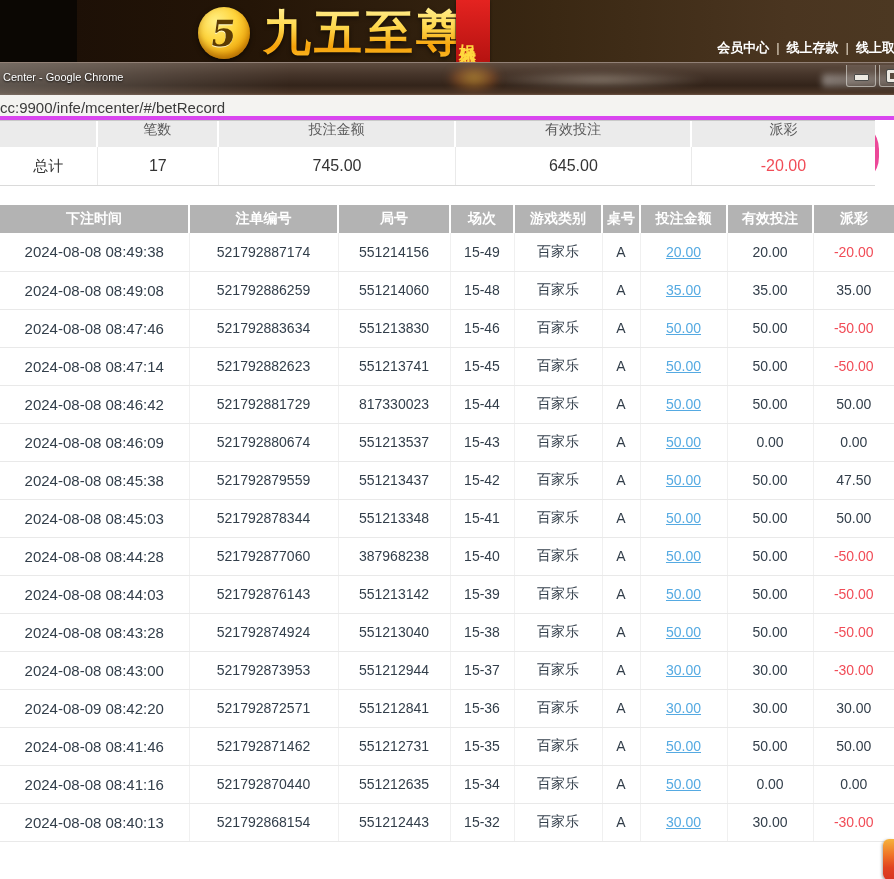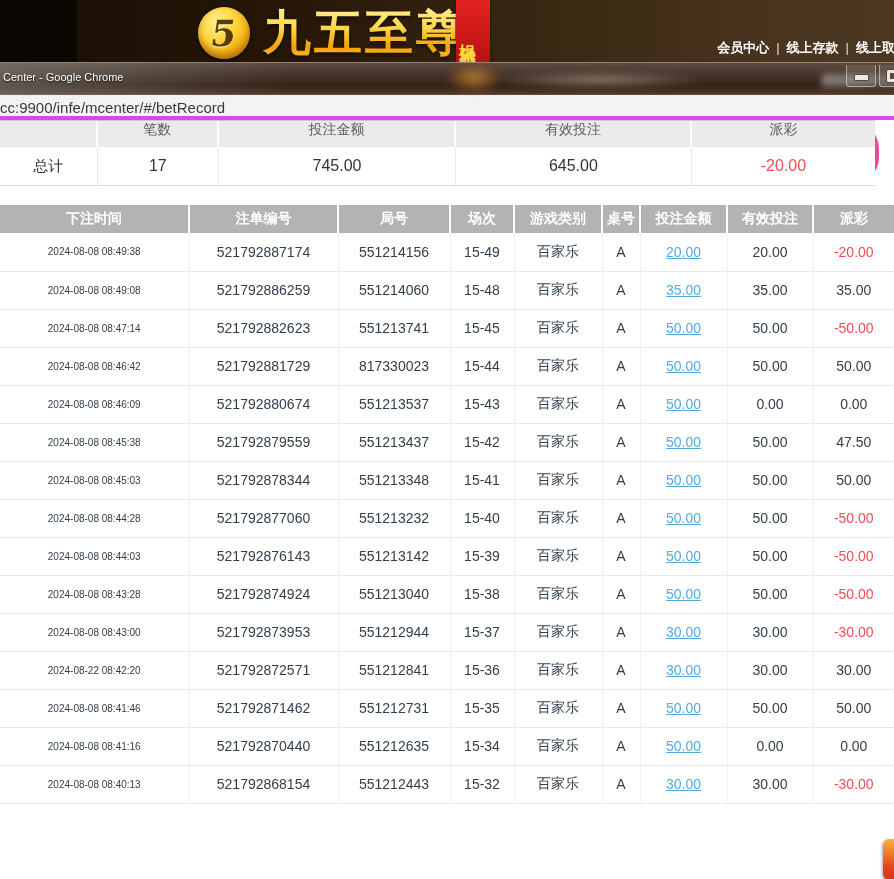--- a/index.html
+++ b/index.html
@@ -79,21 +79,21 @@
 
   
   .bet-table { position:absolute; left:0; top:205px; width:894px;
     border-collapse:collapse; table-layout:fixed; }
   .bet-table th { height:28px; background:#b3b3b3; color:#ffffff; font-size:14px; font-weight:bold;
     text-align:center; border-right:2px solid #ffffff; overflow:hidden; white-space:nowrap; }
   .bet-table th:last-child { border-right:none; }
   .bet-table td { height:38px; text-align:center; font-size:14px; color:#323e4a; background:#fff;
     border-bottom:1px solid #e9e9e9; border-right:1px solid #f0f0f0; overflow:hidden; white-space:nowrap; }
   .bet-table td:last-child { border-right:none; }
-  .bet-table td.col-time { font-size:10px; }
+  .bet-table td.col-time { font-size:15px; }
   .amount-link { color:#55aae2; text-decoration:underline; cursor:pointer; }
   .neg { color:#f14c57 !important; }
 
   
   .float-widget { position:absolute; right:0; top:839px; width:11px; height:41px; z-index:5; cursor:pointer;
     border-radius:6px 0 0 6px;
     background:linear-gradient(180deg,#f6b23c 0%,#ef7226 40%,#e1431f 70%,#d83420 100%);
     box-shadow:-1px 1px 3px rgba(0,0,0,.35); }
 </style>
 </head>
@@ -192,20 +192,31 @@
           <td>521792886259</td>
           <td>551214060</td>
           <td>15-48</td>
           <td>百家乐</td>
           <td>A</td>
           <td><a class="amount-link">35.00</a></td>
           <td>35.00</td>
           <td>35.00</td>
         </tr>
         <tr>
+          <td class="col-time">2024-08-08 08:47:46</td>
+          <td>521792883634</td>
+          <td>551213830</td>
+          <td>15-46</td>
+          <td>百家乐</td>
+          <td>A</td>
+          <td><a class="amount-link">50.00</a></td>
+          <td>50.00</td>
+          <td class="neg">-50.00</td>
+        </tr>
+        <tr>
           <td class="col-time">2024-08-08 08:47:14</td>
           <td>521792882623</td>
           <td>551213741</td>
           <td>15-45</td>
           <td>百家乐</td>
           <td>A</td>
           <td><a class="amount-link">50.00</a></td>
           <td>50.00</td>
           <td class="neg">-50.00</td>
         </tr>
@@ -249,21 +260,21 @@
           <td>15-41</td>
           <td>百家乐</td>
           <td>A</td>
           <td><a class="amount-link">50.00</a></td>
           <td>50.00</td>
           <td>50.00</td>
         </tr>
         <tr>
           <td class="col-time">2024-08-08 08:44:28</td>
           <td>521792877060</td>
-          <td>551213232</td>
+          <td>387968238</td>
           <td>15-40</td>
           <td>百家乐</td>
           <td>A</td>
           <td><a class="amount-link">50.00</a></td>
           <td>50.00</td>
           <td class="neg">-50.00</td>
         </tr>
         <tr>
           <td class="col-time">2024-08-08 08:44:03</td>
           <td>521792876143</td>
@@ -291,21 +302,21 @@
           <td>521792873953</td>
           <td>551212944</td>
           <td>15-37</td>
           <td>百家乐</td>
           <td>A</td>
           <td><a class="amount-link">30.00</a></td>
           <td>30.00</td>
           <td class="neg">-30.00</td>
         </tr>
         <tr>
-          <td class="col-time">2024-08-22 08:42:20</td>
+          <td class="col-time">2024-08-09 08:42:20</td>
           <td>521792872571</td>
           <td>551212841</td>
           <td>15-36</td>
           <td>百家乐</td>
           <td>A</td>
           <td><a class="amount-link">30.00</a></td>
           <td>30.00</td>
           <td>30.00</td>
         </tr>
         <tr>

